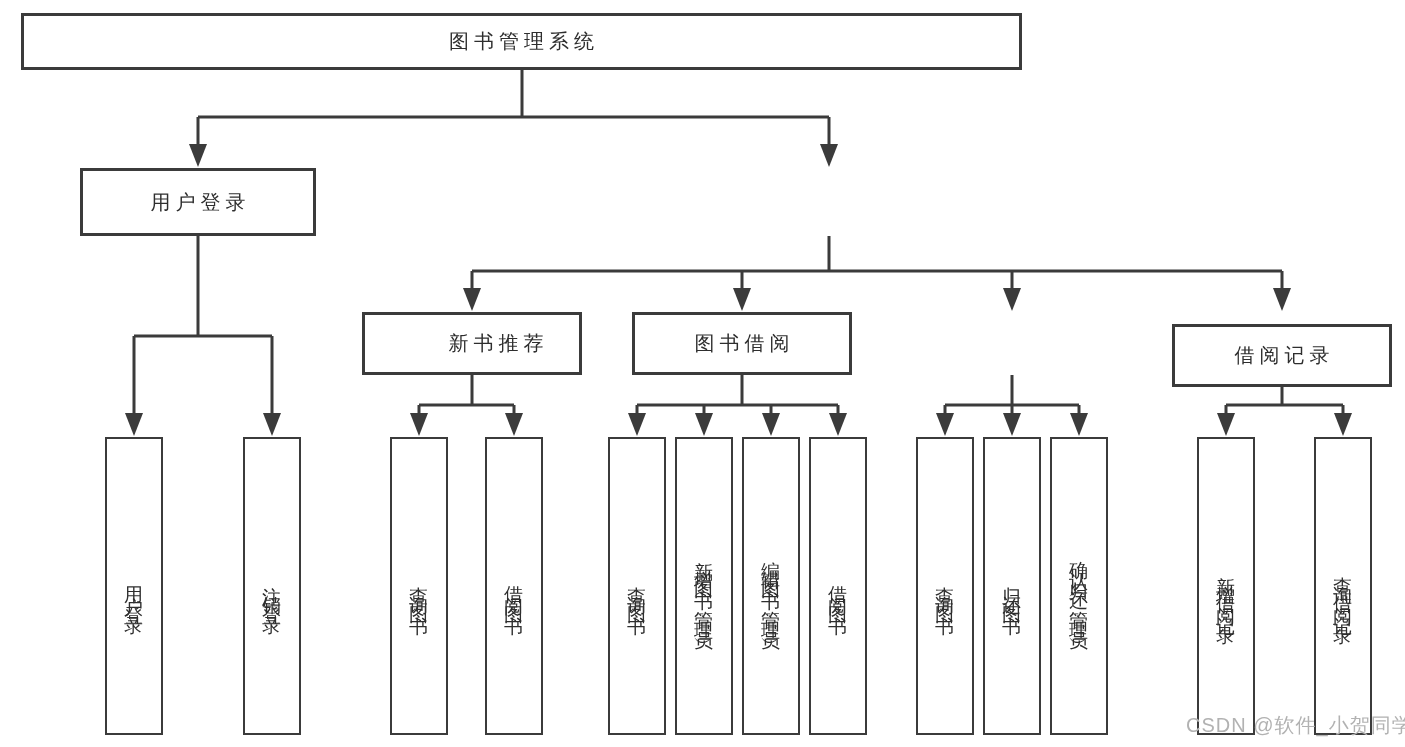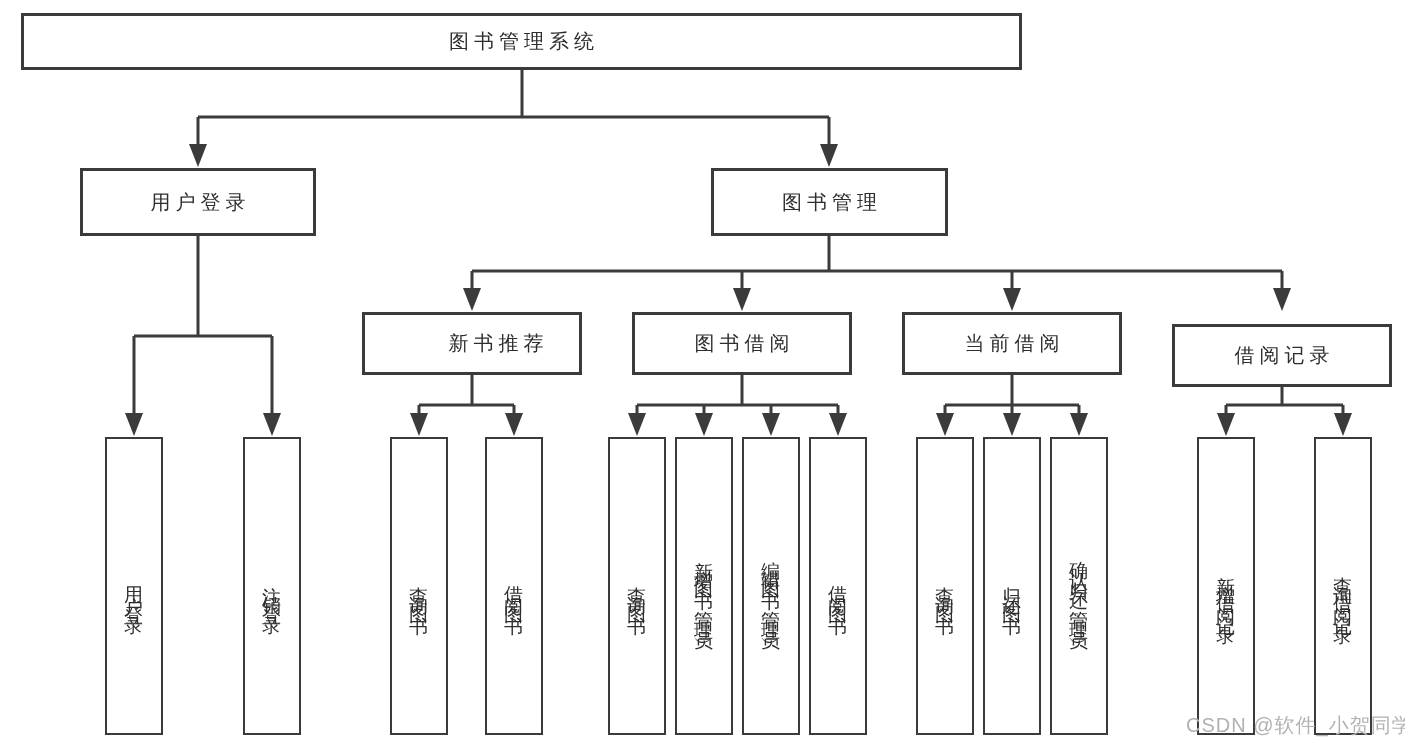--- a/index.html
+++ b/index.html
@@ -127,32 +127,26 @@
     </g>
   </svg>
 
   <div class="box" id="box-root">
     <span class="label">图书管理系统</span>
   </div>
 
   <div class="box" id="b2-0">
     <span class="label">用户登录</span>
   </div>
-  <div class="box" id="b2-1">
-    <span class="label">图书管理</span>
-  </div>
 
   <div class="box" id="l3-0">
     <span class="label">新书推荐</span>
   </div>
   <div class="box" id="l3-1">
     <span class="label">图书借阅</span>
-  </div>
-  <div class="box" id="l3-2">
-    <span class="label">当前借阅</span>
   </div>
   <div class="box" id="l3-3">
     <span class="label">借阅记录</span>
   </div>
 
   <div class="box leaf" id="leaf-0">
     <span class="label">用户登录</span>
   </div>
   <div class="box leaf" id="leaf-1">
     <span class="label">注销登录</span>

